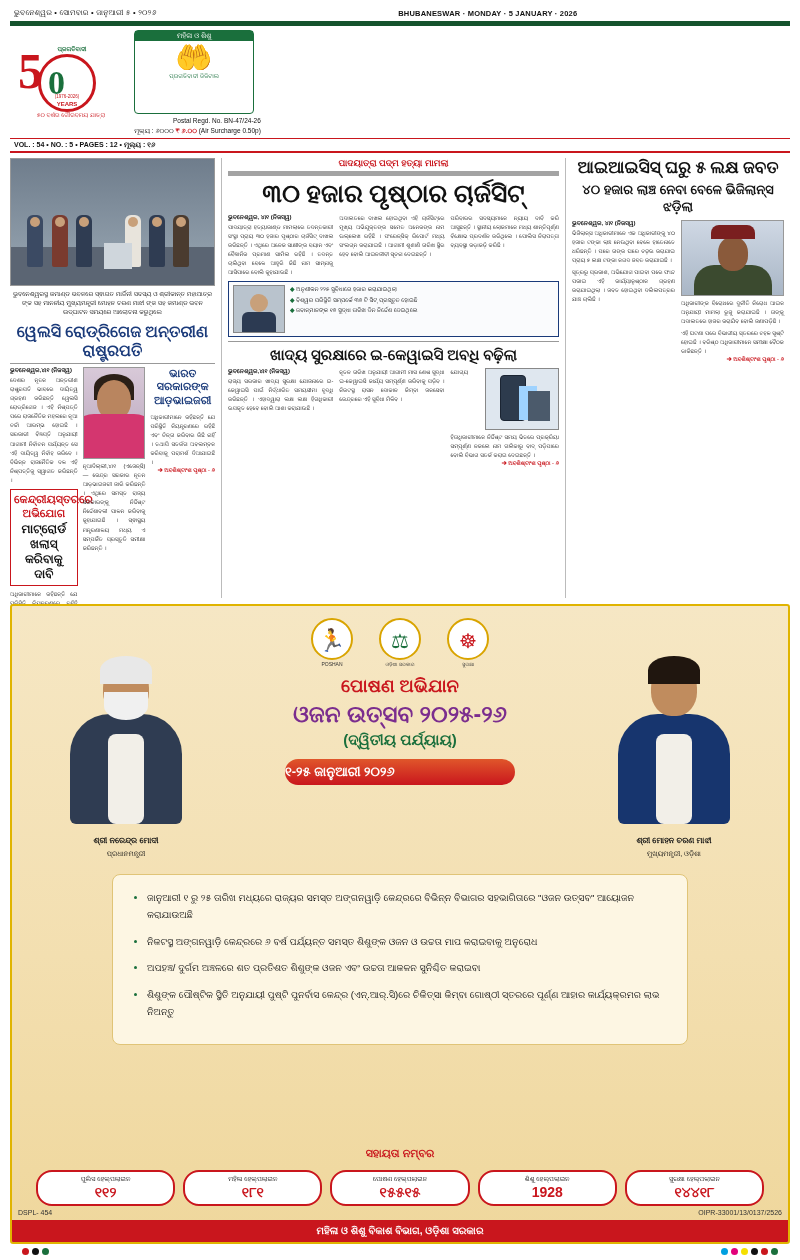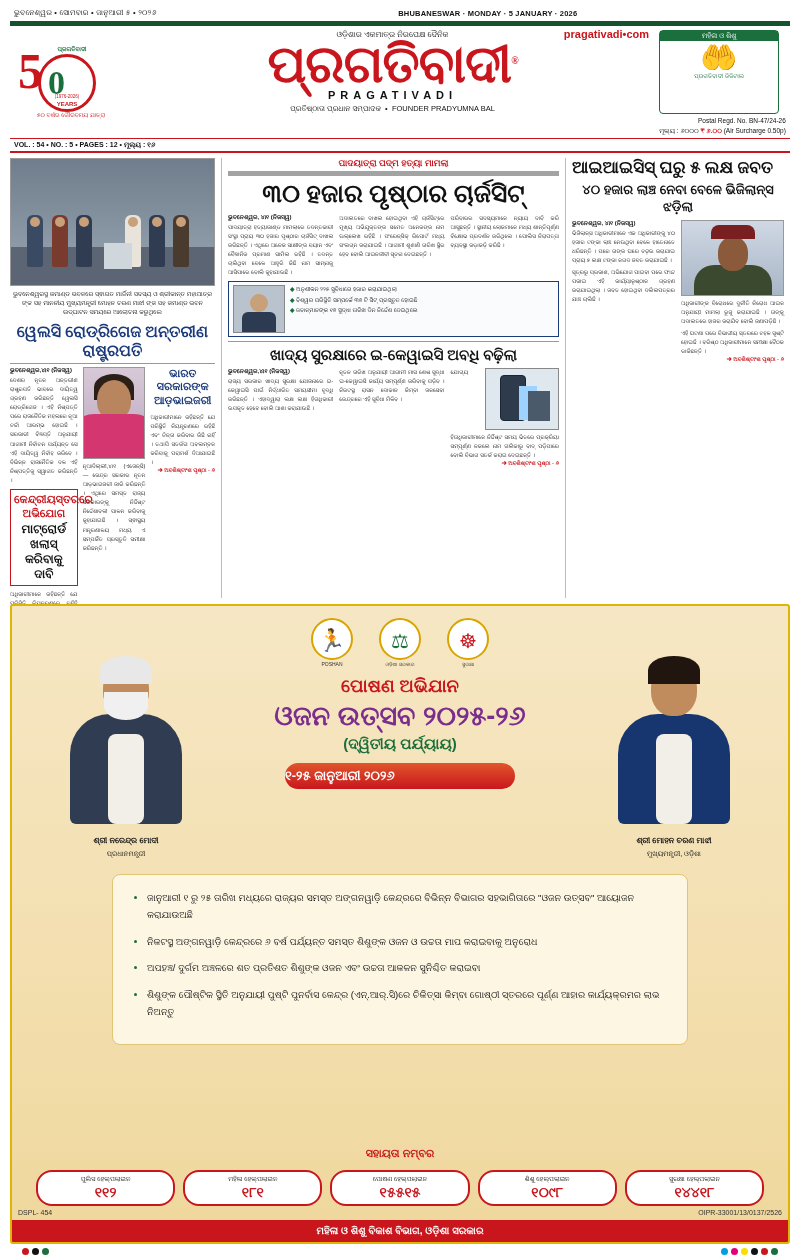--- a/index.html
+++ b/index.html
@@ -92,21 +92,21 @@
   .caption { font-size:6.3px; line-height:1.5; text-align:center; margin-top:3px; color:#111;}
   .kicker {
     text-align:center; color:#c9161d; font-size:9px; font-weight:bold;
     border-bottom:5px solid #a3a3a3; padding-bottom:2px; margin-bottom:3px;
   }
   .headline-main {
     font-size:25px; font-weight:bold; text-align:center; line-height:1.2;
     font-family:"Liberation Serif", serif; margin:2px 0 5px 0;
   }
   .headline-right {
-    font-size:17px; font-weight:bold; text-align:left; line-height:1.22;
+    font-size:17px; font-weight:bold; text-align:center; line-height:1.22;
     font-family:"Liberation Serif", serif; color:#111; margin-bottom:4px;
   }
   .subhead-right {
     font-size:13px; font-weight:bold; text-align:center; line-height:1.3; margin:3px 0 4px;
   }
   .headline-left {
     font-size:16px; font-weight:bold; text-align:center; line-height:1.2;
     font-family:"Liberation Serif", serif; color:#1a3a7a; margin:5px 0 3px;
     border-bottom:1px solid #999; padding-bottom:3px;
   }
@@ -159,21 +159,21 @@
     border-radius:3px; overflow:hidden;
   }
   .ad-logos { display:flex; justify-content:center; gap:26px; padding-top:12px; }
   .logo-circ { width:42px; height:42px; border-radius:50%; background:#fff; border:2px solid #d9a400; position:relative; text-align:center;}
   .logo-circ .g1 { font-size:22px; color:#e4711f; line-height:42px;}
   .logo-circ .g2 { font-size:20px; color:#1a6f3c; line-height:42px;}
   .logo-circ .g3 { font-size:20px; color:#c9161d; line-height:42px;}
   .logo-cap { font-size:5px; text-align:center; margin-top:1px; color:#333;}
 
   .ad-title1 { text-align:center; color:#c9161d; font-weight:bold; font-size:18px; margin-top:8px; }
-  .ad-title2 { text-align:center; color:#7b2d8e; font-weight:bold; font-size:27px; margin-top:4px; }
+  .ad-title2 { text-align:center; color:#7b2d8e; font-weight:bold; font-size:23px; margin-top:4px; }
   .ad-title3 { text-align:center; color:#1a6f3c; font-weight:bold; font-size:15px; margin-top:3px; }
   .ad-pill {
     margin:10px auto 0; width:230px; text-align:left; color:#fff; font-weight:bold;
     font-size:13px; padding:5px 0; border-radius:16px;
     background:linear-gradient(#e0562a,#c9161d);
   }
 
   .ad-person { position:absolute; top:46px; width:140px; height:200px; }
   .ad-person.left { left:44px; }
   .ad-person.right { right:44px; }
@@ -233,31 +233,20 @@
         <div class="odia-top">ପ୍ରଗତିବାଦୀ</div>
         <div class="big5">5</div>
         <div class="ring"></div>
         <div class="zero">0</div>
         <div class="yr">(1976-2026)</div>
         <div class="years">YEARS</div>
         <div class="odia-bot">୫୦ ବର୍ଷର ଗୌରବମୟ ଯାତ୍ରା</div>
       </div>
     </div>
 
-    <div class="mh-center">
-      <div class="tagline-top">ଓଡ଼ିଶାର ଏକମାତ୍ର ନିରପେକ୍ଷ ଦୈନିକ</div>
-      <div class="url">pragativadi•com</div>
-      <div class="nameplate"><span>ପ୍ରଗତିବାଦୀ</span><span class="reg">®</span></div>
-      <div class="sub-en">PRAGATIVADI</div>
-      <div class="mh-tagrow">
-        <span>ପ୍ରତିଷ୍ଠାତା ପ୍ରଧାନ ସମ୍ପାଦକ</span>
-        &nbsp;•&nbsp;
-        <span>FOUNDER PRADYUMNA BAL</span>
-      </div>
-    </div>
 
     <div class="mh-right">
       <div>
         <div class="emblem">
           <div class="cap">ମହିଳା ଓ ଶିଶୁ</div>
           <div class="hand">🤲</div>
           <div class="ft">ପ୍ରଗତିବାଦୀ
 ଡିଜିଟାଲ</div>
         </div>
         <div class="mh-rightinfo">
@@ -471,21 +460,21 @@
         <div class="num">୧୮୧</div>
       </div>
       <div class="hl-item">
         <div class="lbl">ପୋଷଣ
 ହେଲ୍ପଲାଇନ</div>
         <div class="num">୧୫୫୧୫</div>
       </div>
       <div class="hl-item">
         <div class="lbl">ଶିଶୁ
 ହେଲ୍ପଲାଇନ</div>
-        <div class="num">୧୦୯୮</div>
+        <div class="num">1928</div>
       </div>
       <div class="hl-item">
         <div class="lbl">ସୁରକ୍ଷା
 ହେଲ୍ପଲାଇନ</div>
         <div class="num">୧୪୪୧୮</div>
       </div>
     </div>
 
     <div class="ad-code-l">DSPL- 454</div>
     <div class="ad-code-r">OIPR-33001/13/0137/2526</div>

